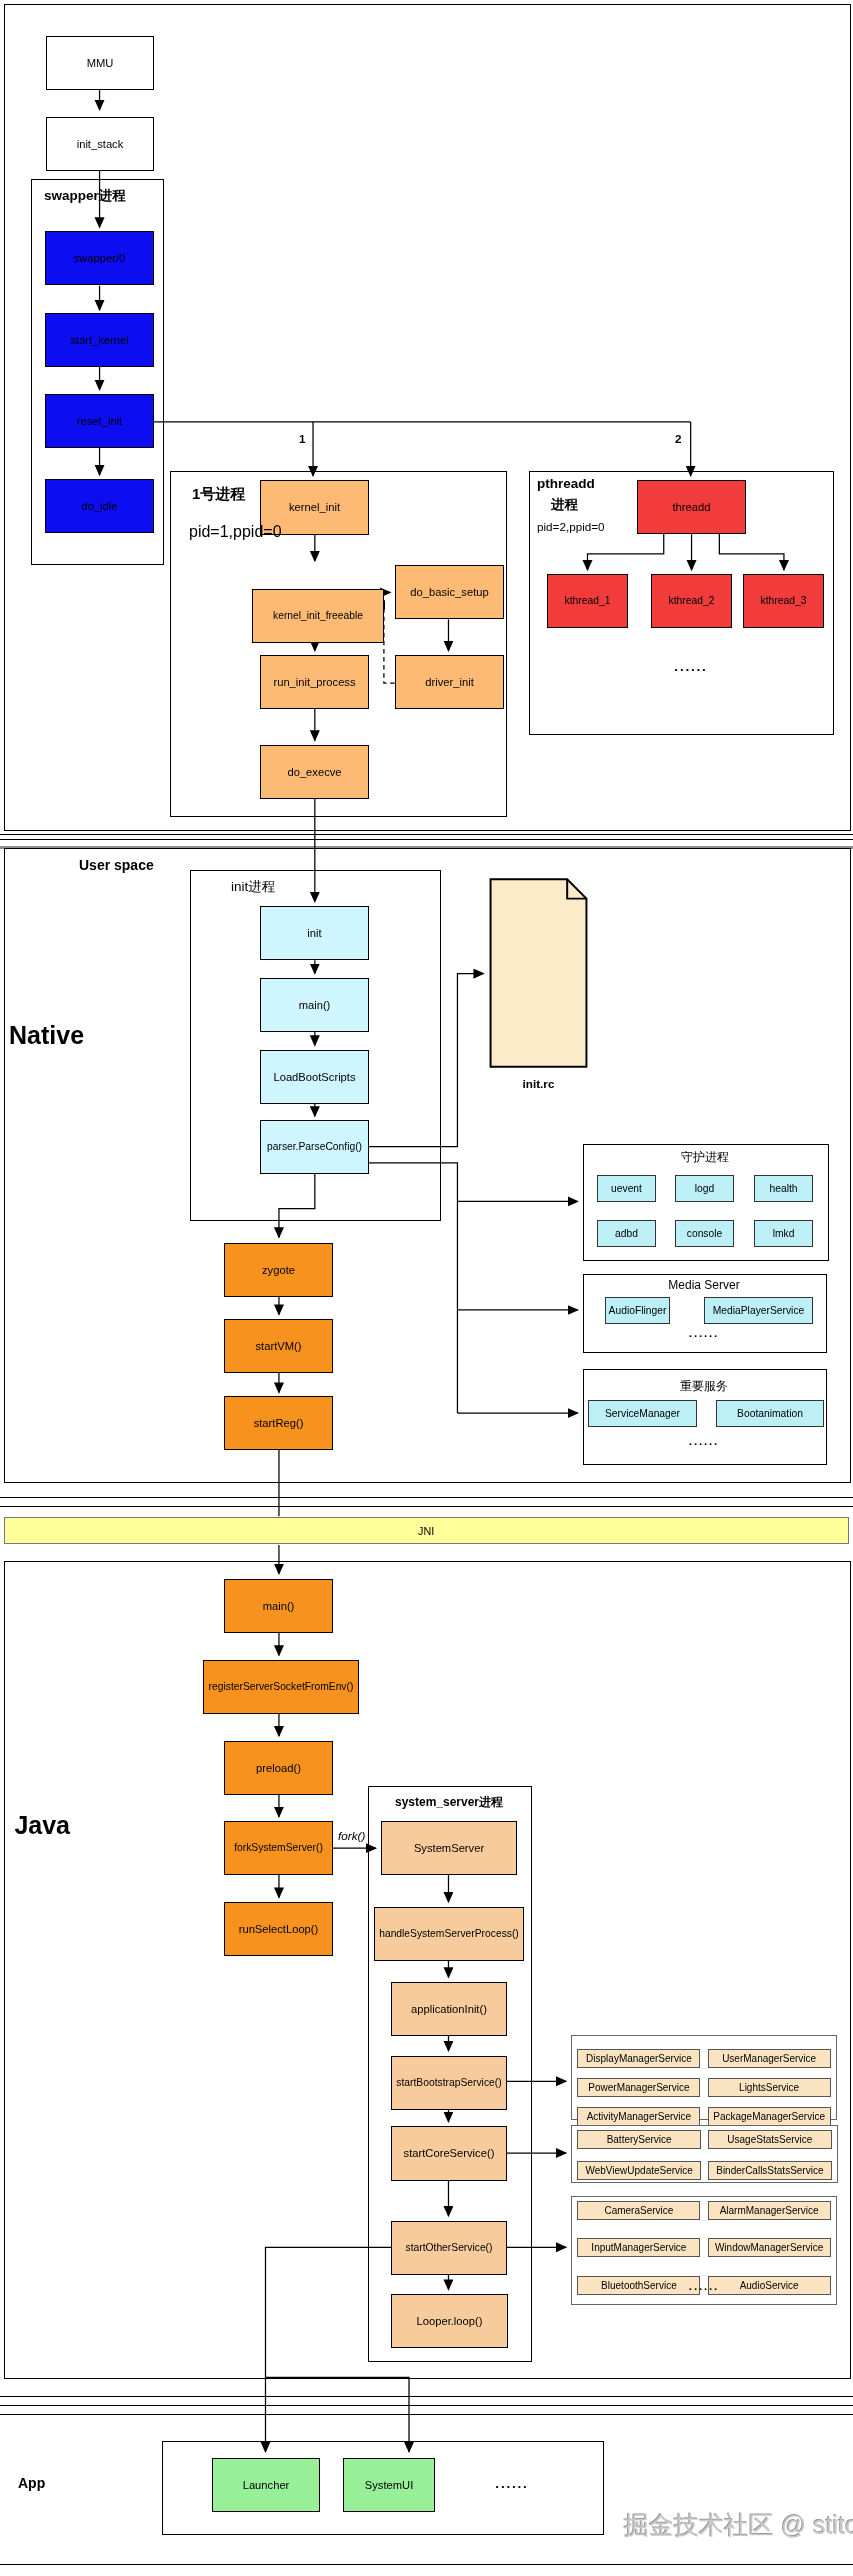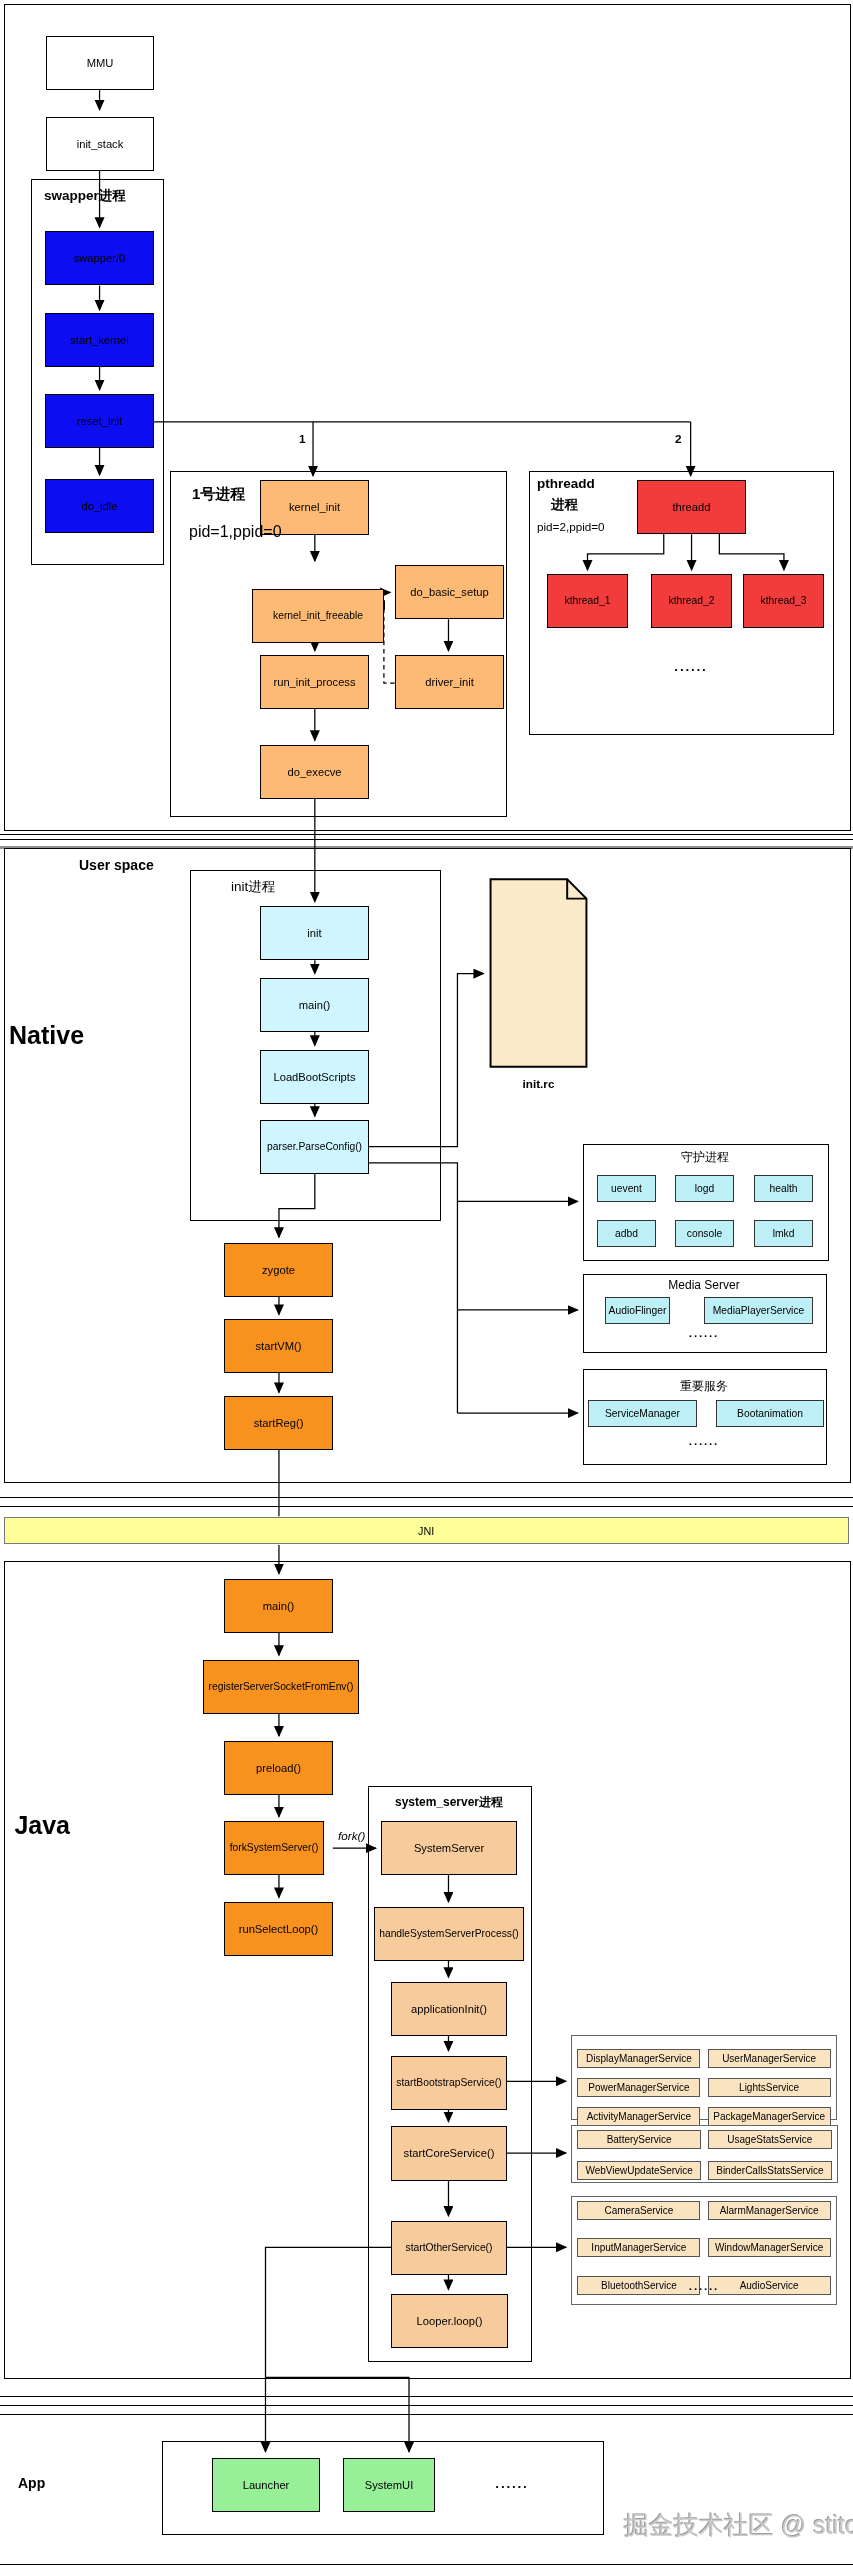--- a/index.html
+++ b/index.html
@@ -205,21 +205,21 @@
 
   <div class="jni">
     <span>JNI</span>
   </div>
 
   <div class="label bold" style="left:14.4px;top:1811px;font-size:25px;">Java</div>
 
   <div class="box orange" style="left:224px;top:1579px;width:109px;height:54px;">main()</div>
   <div class="box orange fs11" style="left:203px;top:1660px;width:156px;height:54px;">registerServerSocketFromEnv()</div>
   <div class="box orange" style="left:224px;top:1741px;width:109px;height:54px;">preload()</div>
-  <div class="box orange fs11" style="left:224px;top:1821px;width:100px;height:54px;">forkSystemServer()</div>
+  <div class="box orange fs11" style="left:224px;top:1821px;width:109px;height:54px;">forkSystemServer()</div>
   <div class="box orange" style="left:224px;top:1902px;width:109px;height:54px;">runSelectLoop()</div>
   <div class="label" style="left:338px;top:1829px;font-size:11.7px;font-style:italic;">fork()</div>
 
   <div class="cont" style="left:368px;top:1786px;width:162px;height:574px;"></div>
   <div class="ctitle bold" style="left:368px;top:1794px;width:162px;font-size:12px;">system_server进程</div>
   <div class="box tan" style="left:381px;top:1821px;width:136px;height:54px;">SystemServer</div>
   <div class="box tan fs11" style="left:374px;top:1907px;width:150px;height:54px;">handleSystemServerProcess()</div>
   <div class="box tan" style="left:391px;top:1982px;width:116px;height:54px;">applicationInit()</div>
   <div class="box tan fs11" style="left:391px;top:2056px;width:116px;height:54px;">startBootstrapService()</div>
   <div class="box tan" style="left:391px;top:2126px;width:116px;height:55px;">startCoreService()</div>

